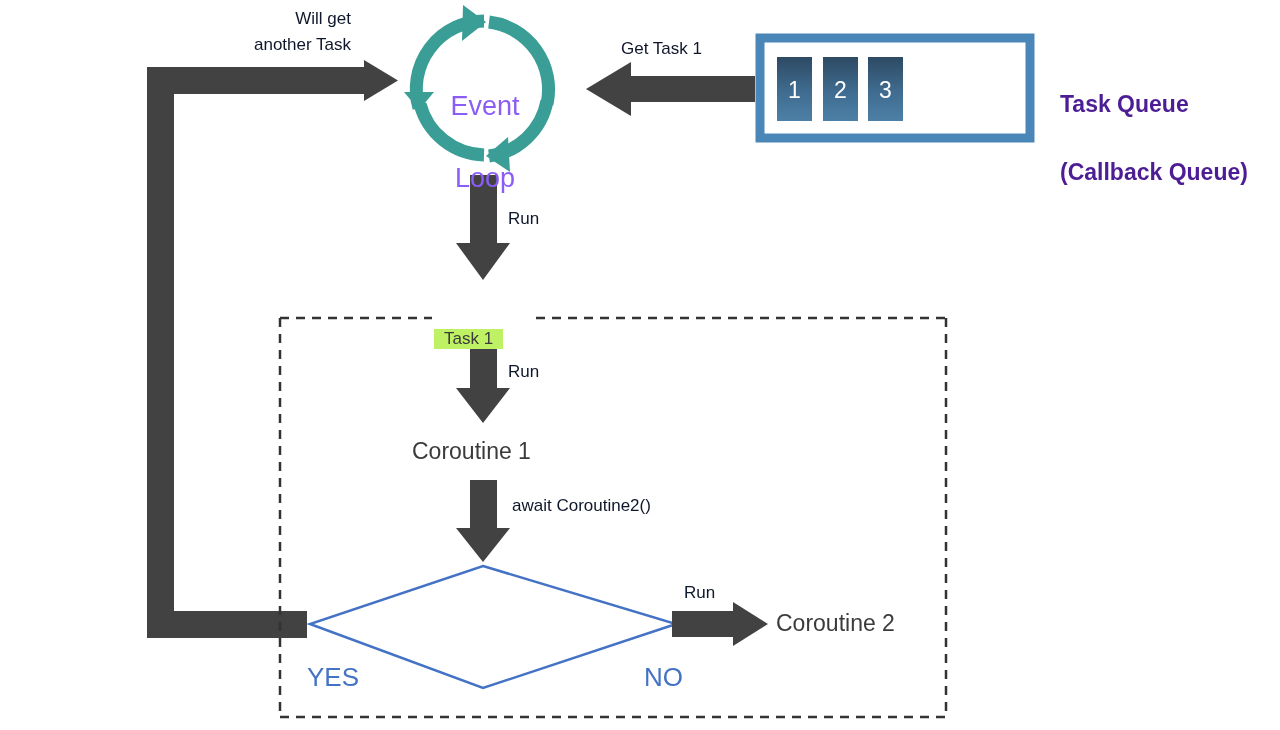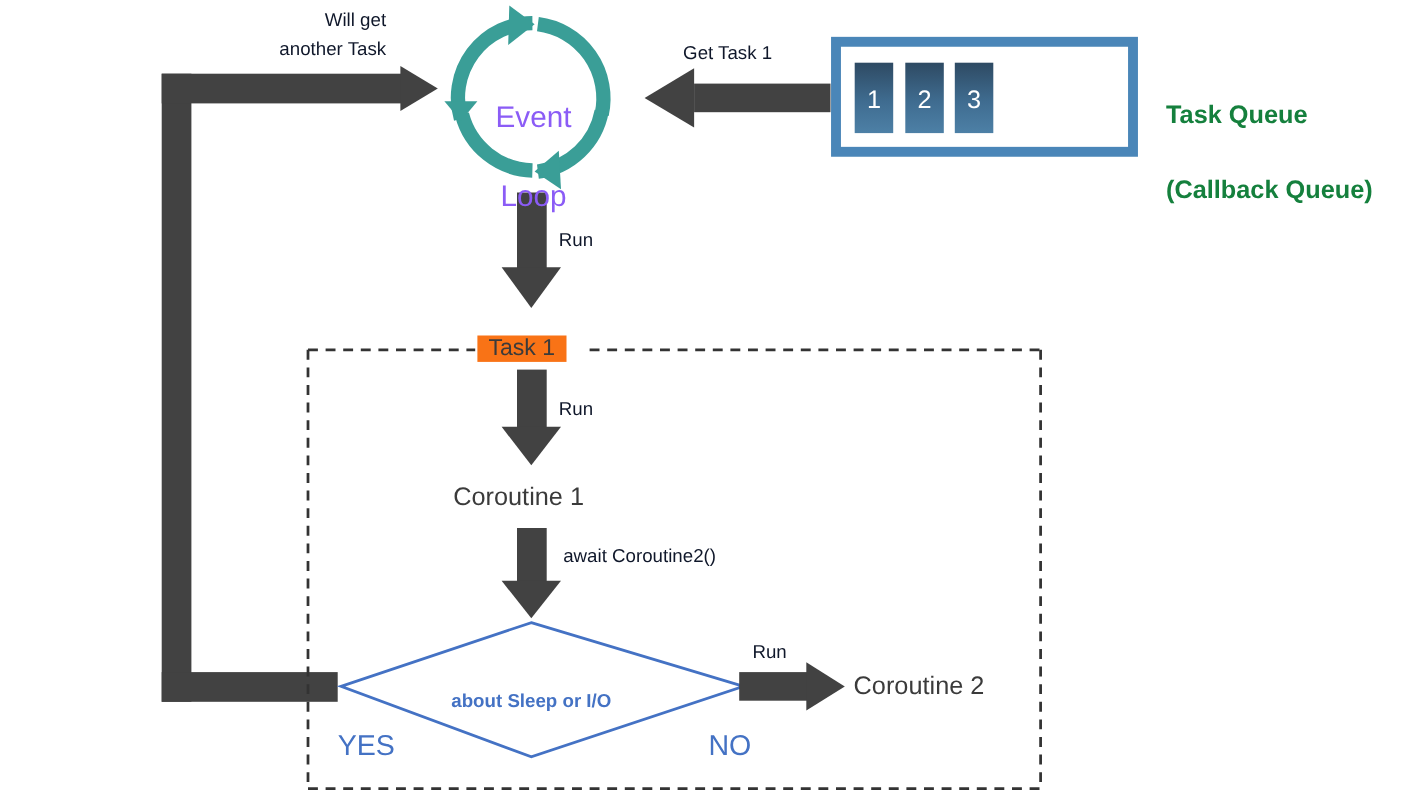--- a/index.html
+++ b/index.html
@@ -25,33 +25,33 @@
 
   .teal-text{
     color:#8b5cf6;
     font-size:27px;
     line-height:36px;
     font-family:"Liberation Sans", sans-serif;
     text-align:center;
   }
 
   .blue-title{
-    color:#15803d;
+    color:#4c1d95;
     font-size:23px;
     line-height:34px;
     font-family:"Liberation Sans", sans-serif;
     font-weight:600;
   }
 
   .dark-title{
     color:#3b3b3b;
     font-size:23px;
     font-family:"Liberation Sans", sans-serif;
   }
-  .dark-title.task{font-size:21px;background:#f97316;padding:0 10px;}
+  .dark-title.task{font-size:17px;background:#bef264;padding:0 10px;margin-top:24px;}
 
   .diamond-text{
     color:#4472c4;
     font-size:17px;
     line-height:27px;
     text-align:center;
     font-weight:600;
     font-family:"Liberation Sans", sans-serif;
   }
   .yesno{
@@ -180,21 +180,20 @@
 
   <div class="lbl dark-title task" style="left:434px;top:305px;">Task 1</div>
 
   <div class="lbl gray-label" style="left:508px;top:359px;">Run</div>
 
   <div class="lbl dark-title" style="left:412px;top:438px;">Coroutine 1</div>
 
   <div class="lbl gray-label" style="left:512px;top:493px;">await Coroutine2()</div>
 
   <div class="lbl diamond-text" style="left:373px;top:597px;width:220px;">
-    <div>about Sleep or I/O</div>
   </div>
 
   <div class="lbl yesno" style="left:307px;top:662px;">YES</div>
   <div class="lbl yesno" style="left:644px;top:662px;">NO</div>
 
   <div class="lbl gray-label" style="left:684px;top:580px;">Run</div>
 
   <div class="lbl dark-title" style="left:776px;top:610px;">Coroutine 2</div>
 
 </div>

